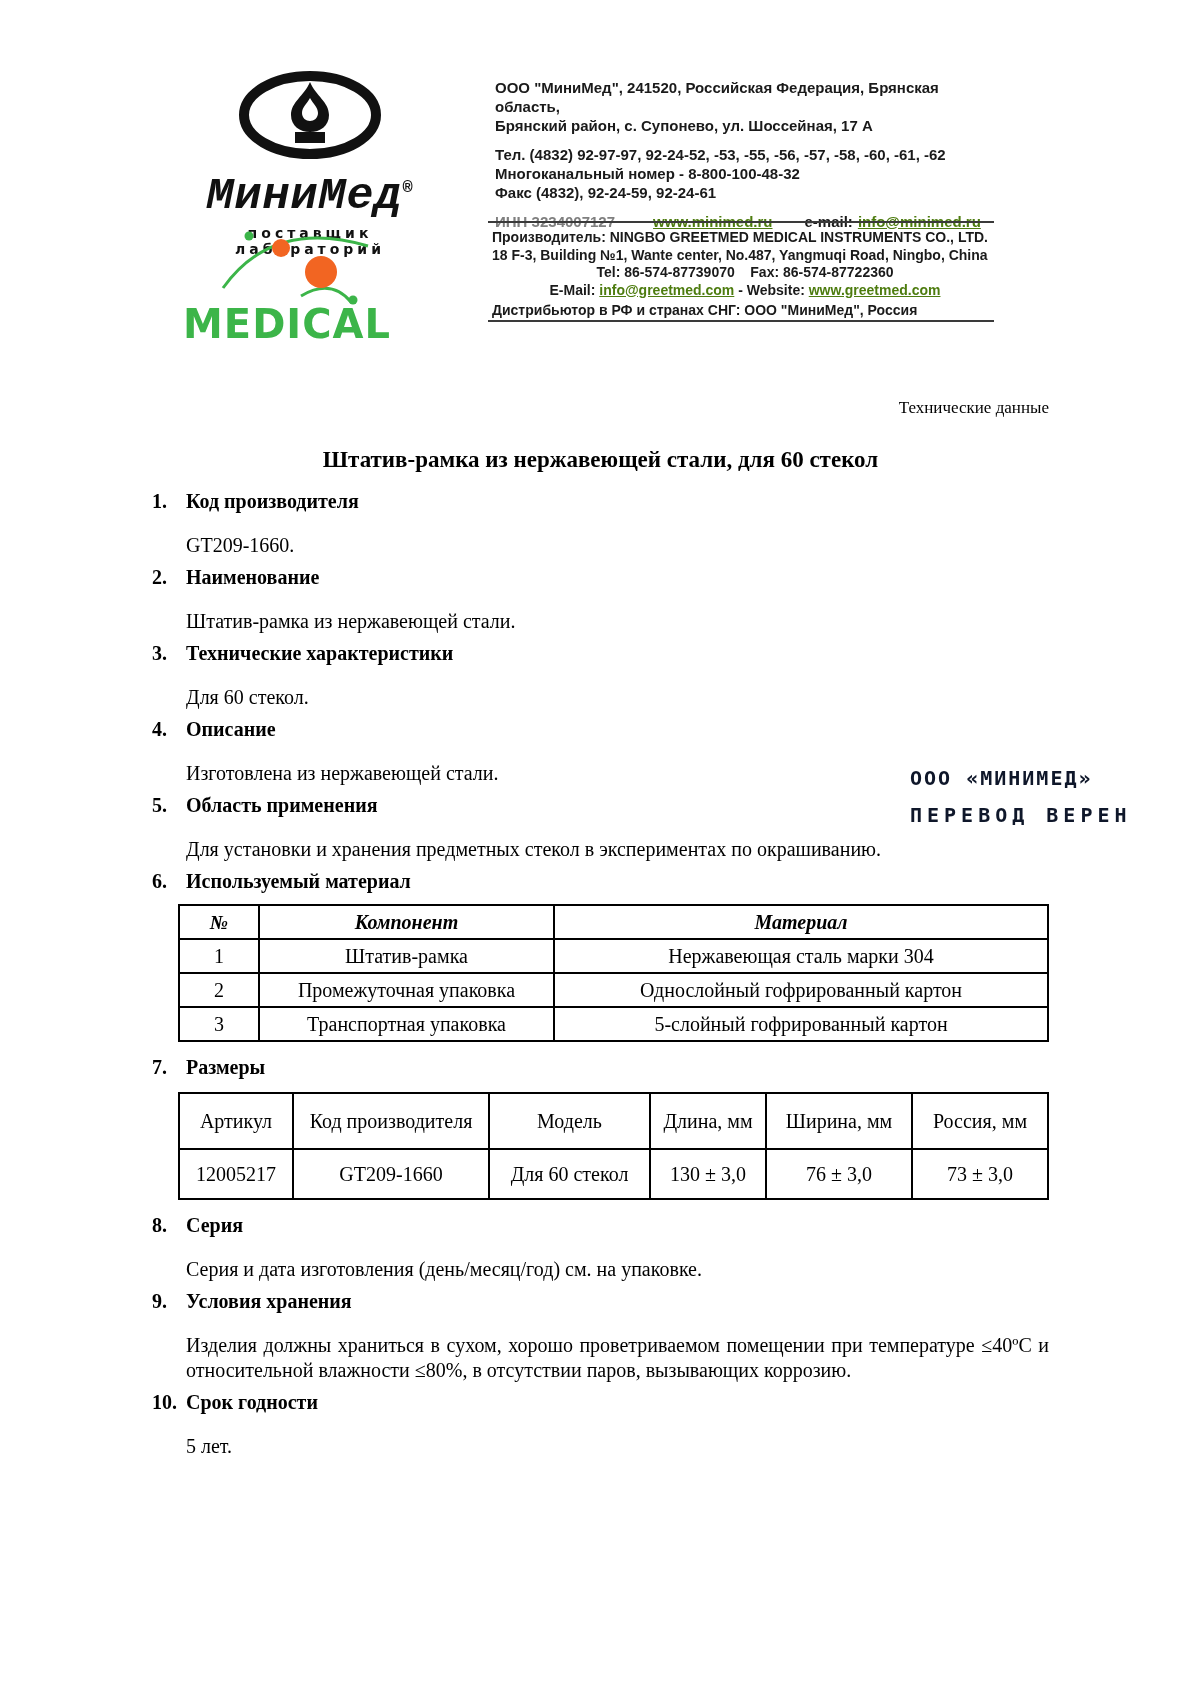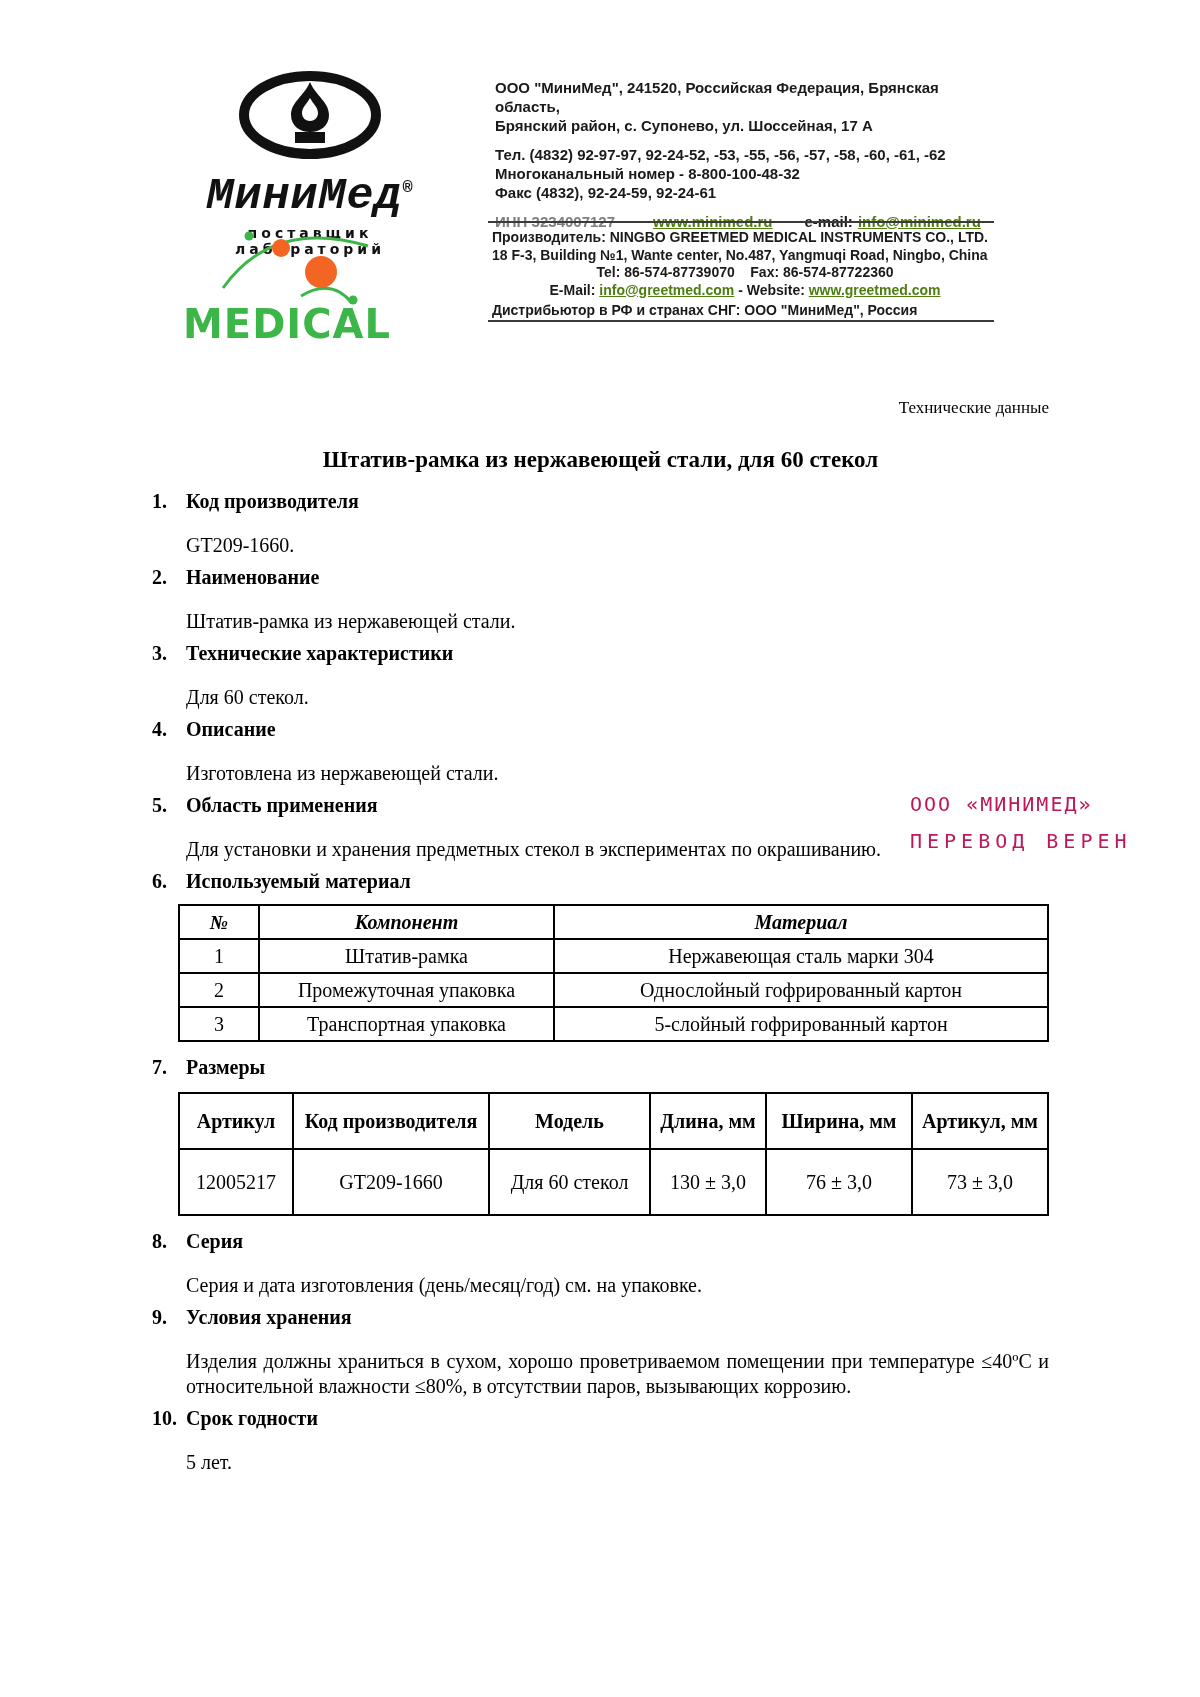--- a/index.html
+++ b/index.html
@@ -35,22 +35,22 @@
   .rule1 { top:221px; }
   .rule2 { top:320px; }
 
   .hdr-mfr { position:absolute; left:492px; top:229px; width:506px;
              font-family:Liberation Sans, sans-serif; font-weight:bold;
              font-size:14px; line-height:17.5px; color:#1a1a1a; }
   .hdr-mfr .center { text-align:center; }
   .hdr-mfr .dist { margin-top:3px; }
 
   
-  .stamp { position:absolute; left:910px; top:792px; color:#be185d;
-           font-family:"DejaVu Sans Mono", monospace; font-weight:normal; white-space:nowrap; }
+  .stamp { position:absolute; left:910px; top:766px; color:#0f172a;
+           font-family:"DejaVu Sans Mono", monospace; font-weight:bold; white-space:nowrap; }
   .stamp-l1 { font-size:20px; letter-spacing:2px; }
   .stamp-l2 { font-size:20px; letter-spacing:5px; margin-top:13px; }
 
   
   .doc { position:absolute; left:152px; top:396px; width:897px; }
   .doc-title { text-align:right; font-weight:normal; font-size:17px; line-height:24px; }
   .doc-subtitle { text-align:center; font-weight:bold; font-size:23px; line-height:28px; margin-top:26px; }
 
   .section { margin-top:7px; }
   .section.first { margin-top:15px; }
@@ -59,22 +59,22 @@
   .sec-num { width:34px; flex:none; }
   .sec-body { margin-left:34px; font-size:20px; line-height:25px; margin-top:19px; }
   .sec-body.justify { text-align:justify; }
 
   table.tbl { border-collapse:collapse; margin:10px 0 0 26px; font-size:20px; table-layout:fixed; }
   table.tbl th, table.tbl td { border:2px solid #000; text-align:center; vertical-align:middle; }
   table.materials { width:869px; }
   table.materials th { font-weight:bold; font-style:italic; padding:4px 4px; line-height:24px; }
   table.materials td { padding:4px 4px; line-height:24px; }
   table.dimensions { width:869px; margin-top:12px; }
-  table.dimensions th { font-weight:bold; padding:0 4px; line-height:24px; height:56px; }
-  table.dimensions td { padding:20px 4px; line-height:24px; }
+  table.dimensions th { font-weight:normal; padding:0 4px; line-height:24px; height:56px; }
+  table.dimensions td { padding:12px 4px; line-height:24px; }
 </style>
 </head>
 <body>
 
 <div class="page">
 
   <div class="logo-minimed">
     <svg width="150" height="96" viewBox="0 0 150 96">
       <ellipse cx="75" cy="49" rx="66" ry="39" fill="none" stroke="#111111" stroke-width="10"></ellipse>
       <path d="M75 16 C69 30 56 36 56 49 C56 60 65 66 75 66 C85 66 94 60 94 49 C94 36 81 30 75 16 Z" fill="#111111"></path>
@@ -228,21 +228,21 @@
             <col style="width:146px">
             <col style="width:136px">
         </colgroup>
         <thead>
           <tr>
             <th>Артикул</th>
             <th>Код производителя</th>
             <th>Модель</th>
             <th>Длина, мм</th>
             <th>Ширина, мм</th>
-            <th>Артикул, мм</th>
+            <th>Россия, мм</th>
           </tr>
         </thead>
         <tbody>
           <tr>
             <td>12005217</td>
             <td>GT209-1660</td>
             <td>Для 60 стекол</td>
             <td>130 ± 3,0</td>
             <td>76 ± 3,0</td>
             <td>73 ± 3,0</td>

